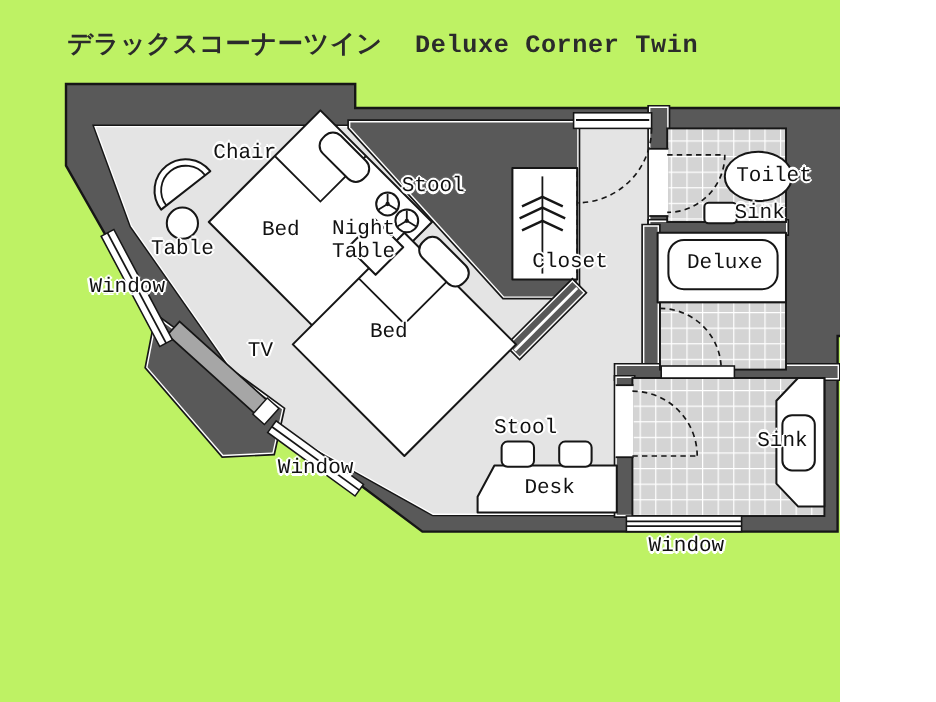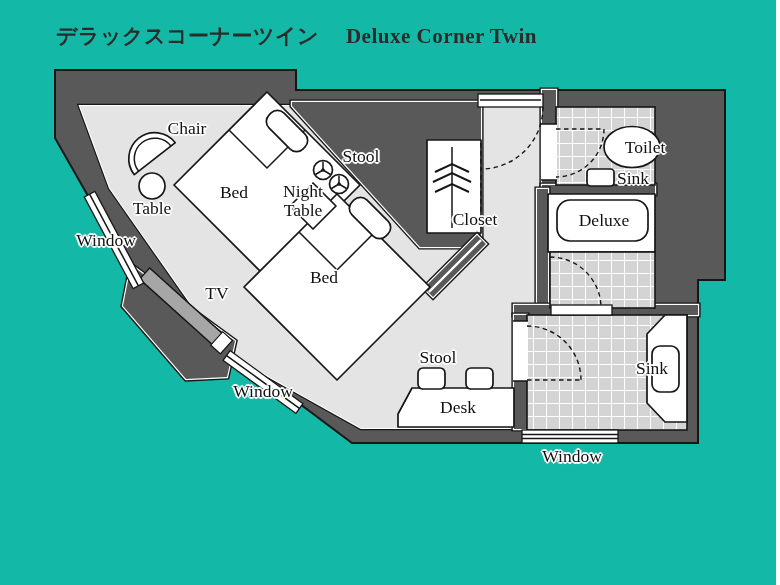--- a/index.html
+++ b/index.html
@@ -1,17 +1,17 @@
 <!DOCTYPE html>
 <html style="--wall: #595959; --floor: #e4e4e4; --tile: #d4d4d4; --tv: #a6a6a6; --fixture: #ffffff; --line: #161616;"><head>
 <meta charset="utf-8">
 <style>
   html,body{margin:0;padding:0;background:#ffffff;}
-  .canvas{position:relative;width:776px;height:585px;background:#14b8a6;overflow:hidden;
-          font-family:Liberation Serif, serif;}
+  .canvas{position:relative;width:700px;height:585px;background:#bef264;overflow:hidden;
+          font-family:Liberation Mono, monospace;}
   .title{position:absolute;left:56px;top:22px;font-size:21px;font-weight:bold;
          color:#2b2b2b;letter-spacing:0.5px;white-space:nowrap;}
   .title .en{margin-left:27px;}
   svg{position:absolute;left:0;top:0;}
   
   .wu{fill:none;stroke:#161616;stroke-width:5.2;stroke-linejoin:miter;}
   .wd{fill:var(--wall,#595959);stroke:#ffffff;stroke-width:2.4;paint-order:stroke;stroke-linejoin:miter;}
   .fp{fill:var(--wall,#595959);stroke:#161616;stroke-width:2;}
   .flo{fill:none;stroke:#161616;stroke-width:4.6;stroke-linejoin:miter;}
   .fl{fill:var(--floor,#e4e4e4);stroke:#ffffff;stroke-width:2.2;paint-order:stroke;stroke-linejoin:miter;}
@@ -172,21 +172,21 @@
       <rect class="win" x="-45" y="-6" width="90" height="12"></rect>
       <line class="ln" x1="-45" y1="0" x2="45" y2="0" stroke-width="1.2"></line>
     </g>
     <g>
       <rect class="win" x="522" y="430" width="96" height="13"></rect>
       <line class="ln" x1="522" y1="434.5" x2="618" y2="434.5" stroke-width="1.1"></line>
       <line class="ln" x1="522" y1="438.5" x2="618" y2="438.5" stroke-width="1.1"></line>
     </g>
   </svg>
 
-  <div class="lbl" style="left:187px;top:128px">Chair</div>
+  <div class="lbl" style="left:204px;top:128px">Chair</div>
   <div class="lbl" style="left:152px;top:208px">Table</div>
   <div class="lbl" style="left:106px;top:240px">Window</div>
   <div class="lbl" style="left:234px;top:192px">Bed</div>
   <div class="lbl" style="left:303px;top:201px">Night
 Table</div>
   <div class="lbl" style="left:361px;top:156px">Stool</div>
   <div class="lbl" style="left:324px;top:277px">Bed</div>
   <div class="lbl" style="left:217px;top:293px">TV</div>
   <div class="lbl" style="left:263px;top:391px">Window</div>
   <div class="lbl" style="left:438px;top:357px">Stool</div>

